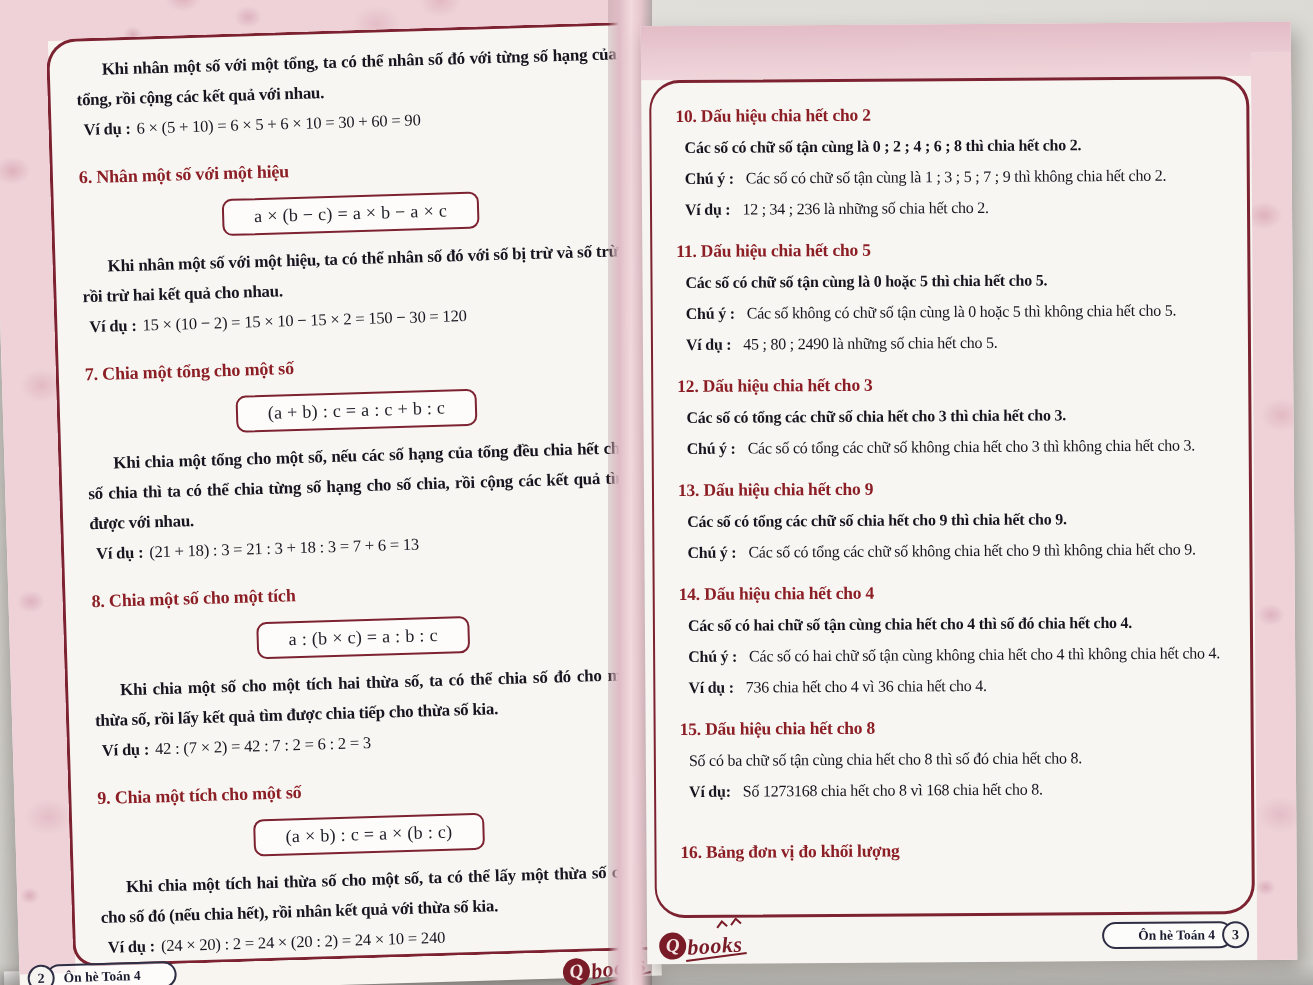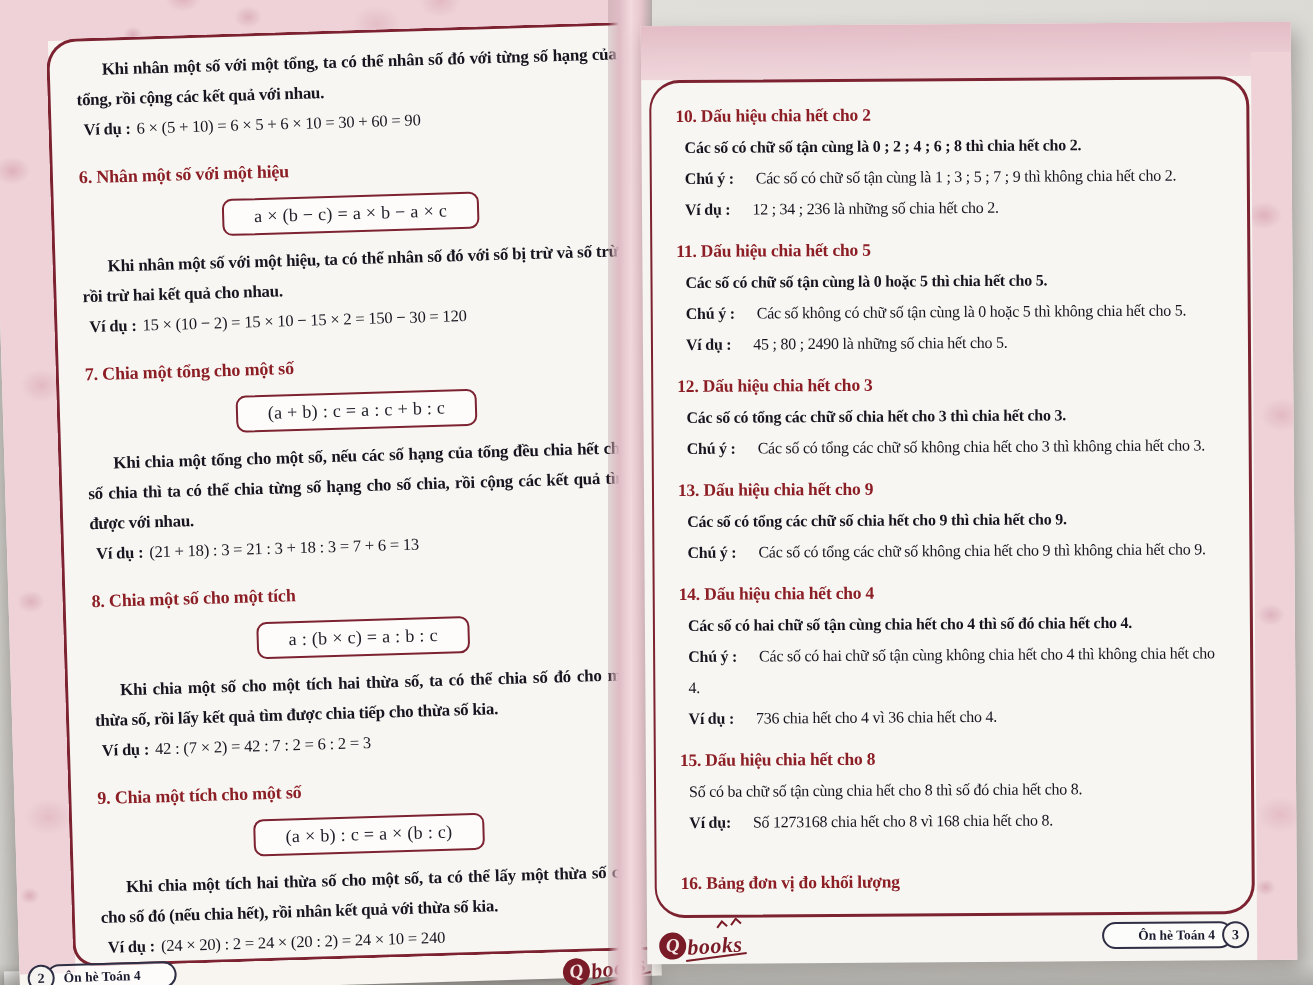--- a/index.html
+++ b/index.html
@@ -104,21 +104,21 @@
     background:#f8f6f2;
     border:3px solid #7c2230; border-left-width:2px;
     border-radius:30px;
     padding:18px 22px 10px 24px;
   }
   .sec{ margin-bottom:11px; }
   .sec .h-red{ margin-top:0; font-size:17.5px; line-height:31px; }
   .rline{ font-size:16px; color:#17151f; line-height:31px; padding-left:9px; letter-spacing:-0.25px; }
   .rule{ font-weight:bold; }
   .rule-plain{ font-weight:normal; }
-  .nlbl{ font-weight:bold; margin-right:22px; }
+  .nlbl{ font-weight:bold; margin-right:12px; }
   .sec-last{ margin-top:30px; }
 
   
   .floor-shadow{
     position:absolute; left:0; right:0; bottom:0; height:22px; z-index:1;
     background:linear-gradient(180deg, rgba(0,0,0,0) 0%, rgba(0,0,0,.18) 100%);
   }
   .page-stack-edge{
     position:absolute; left:4px; bottom:4px; width:610px; height:16px;
     background:linear-gradient(180deg,#ffffff,#e3e1dd);

